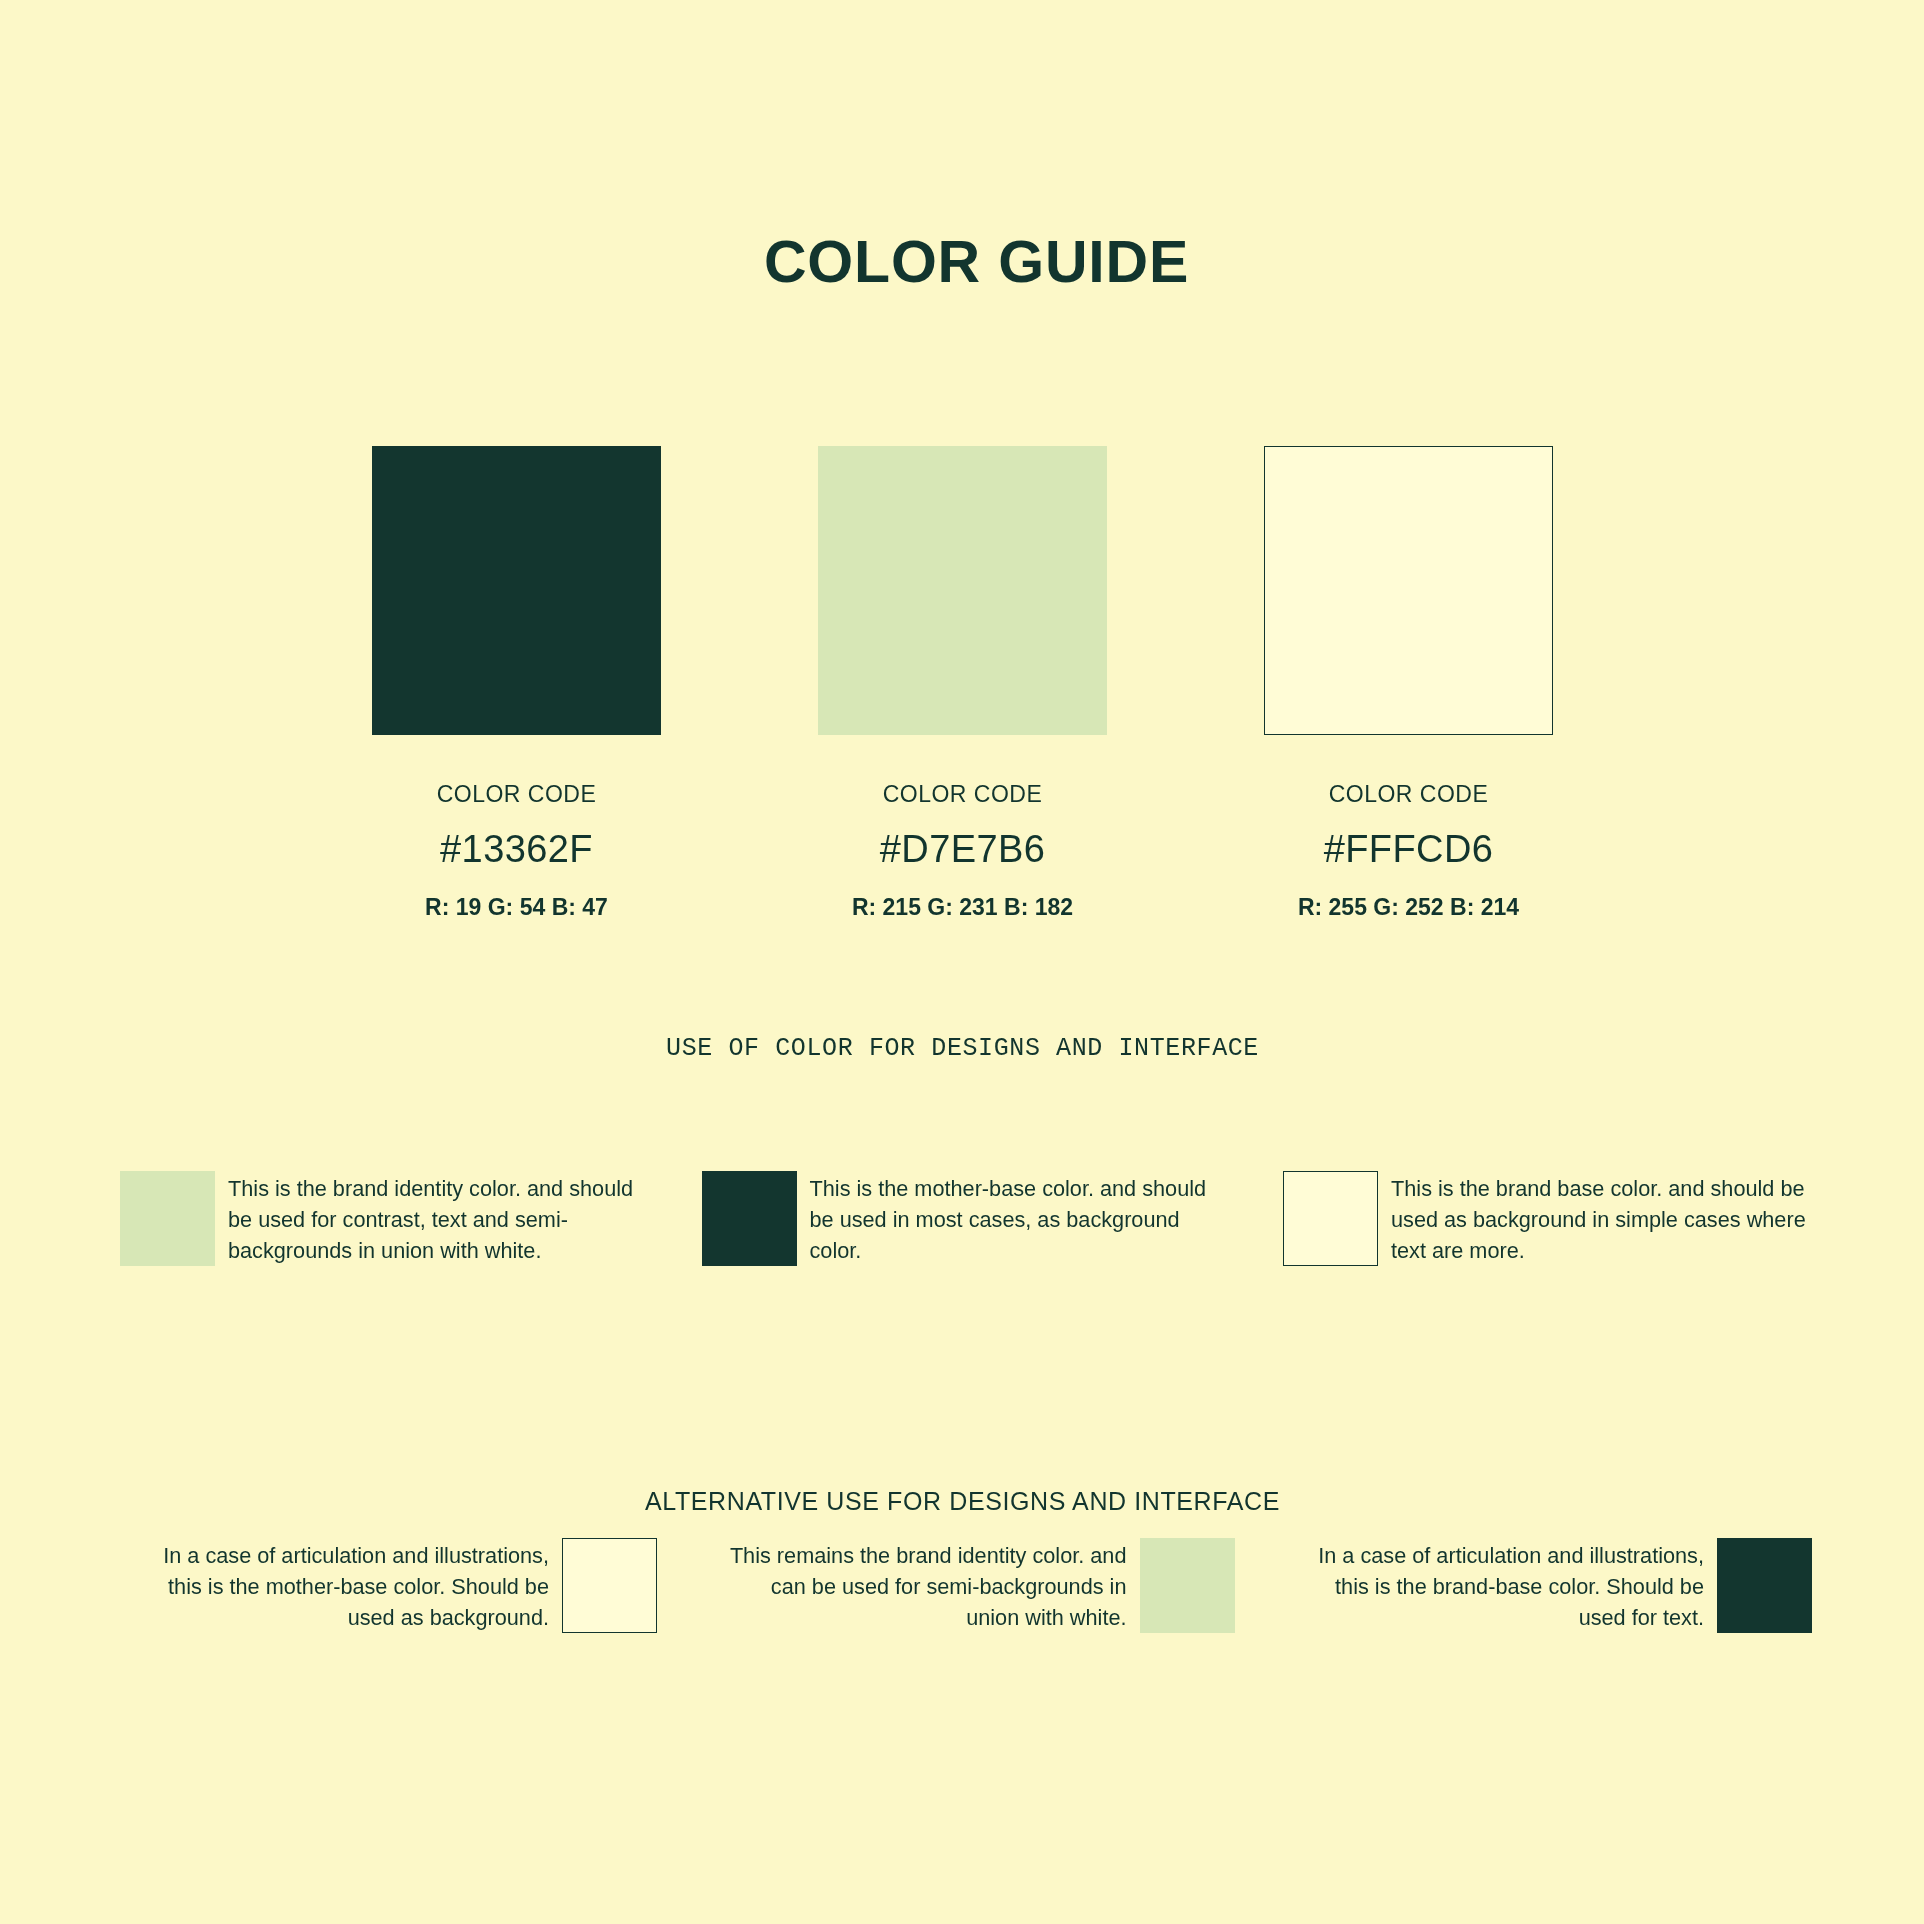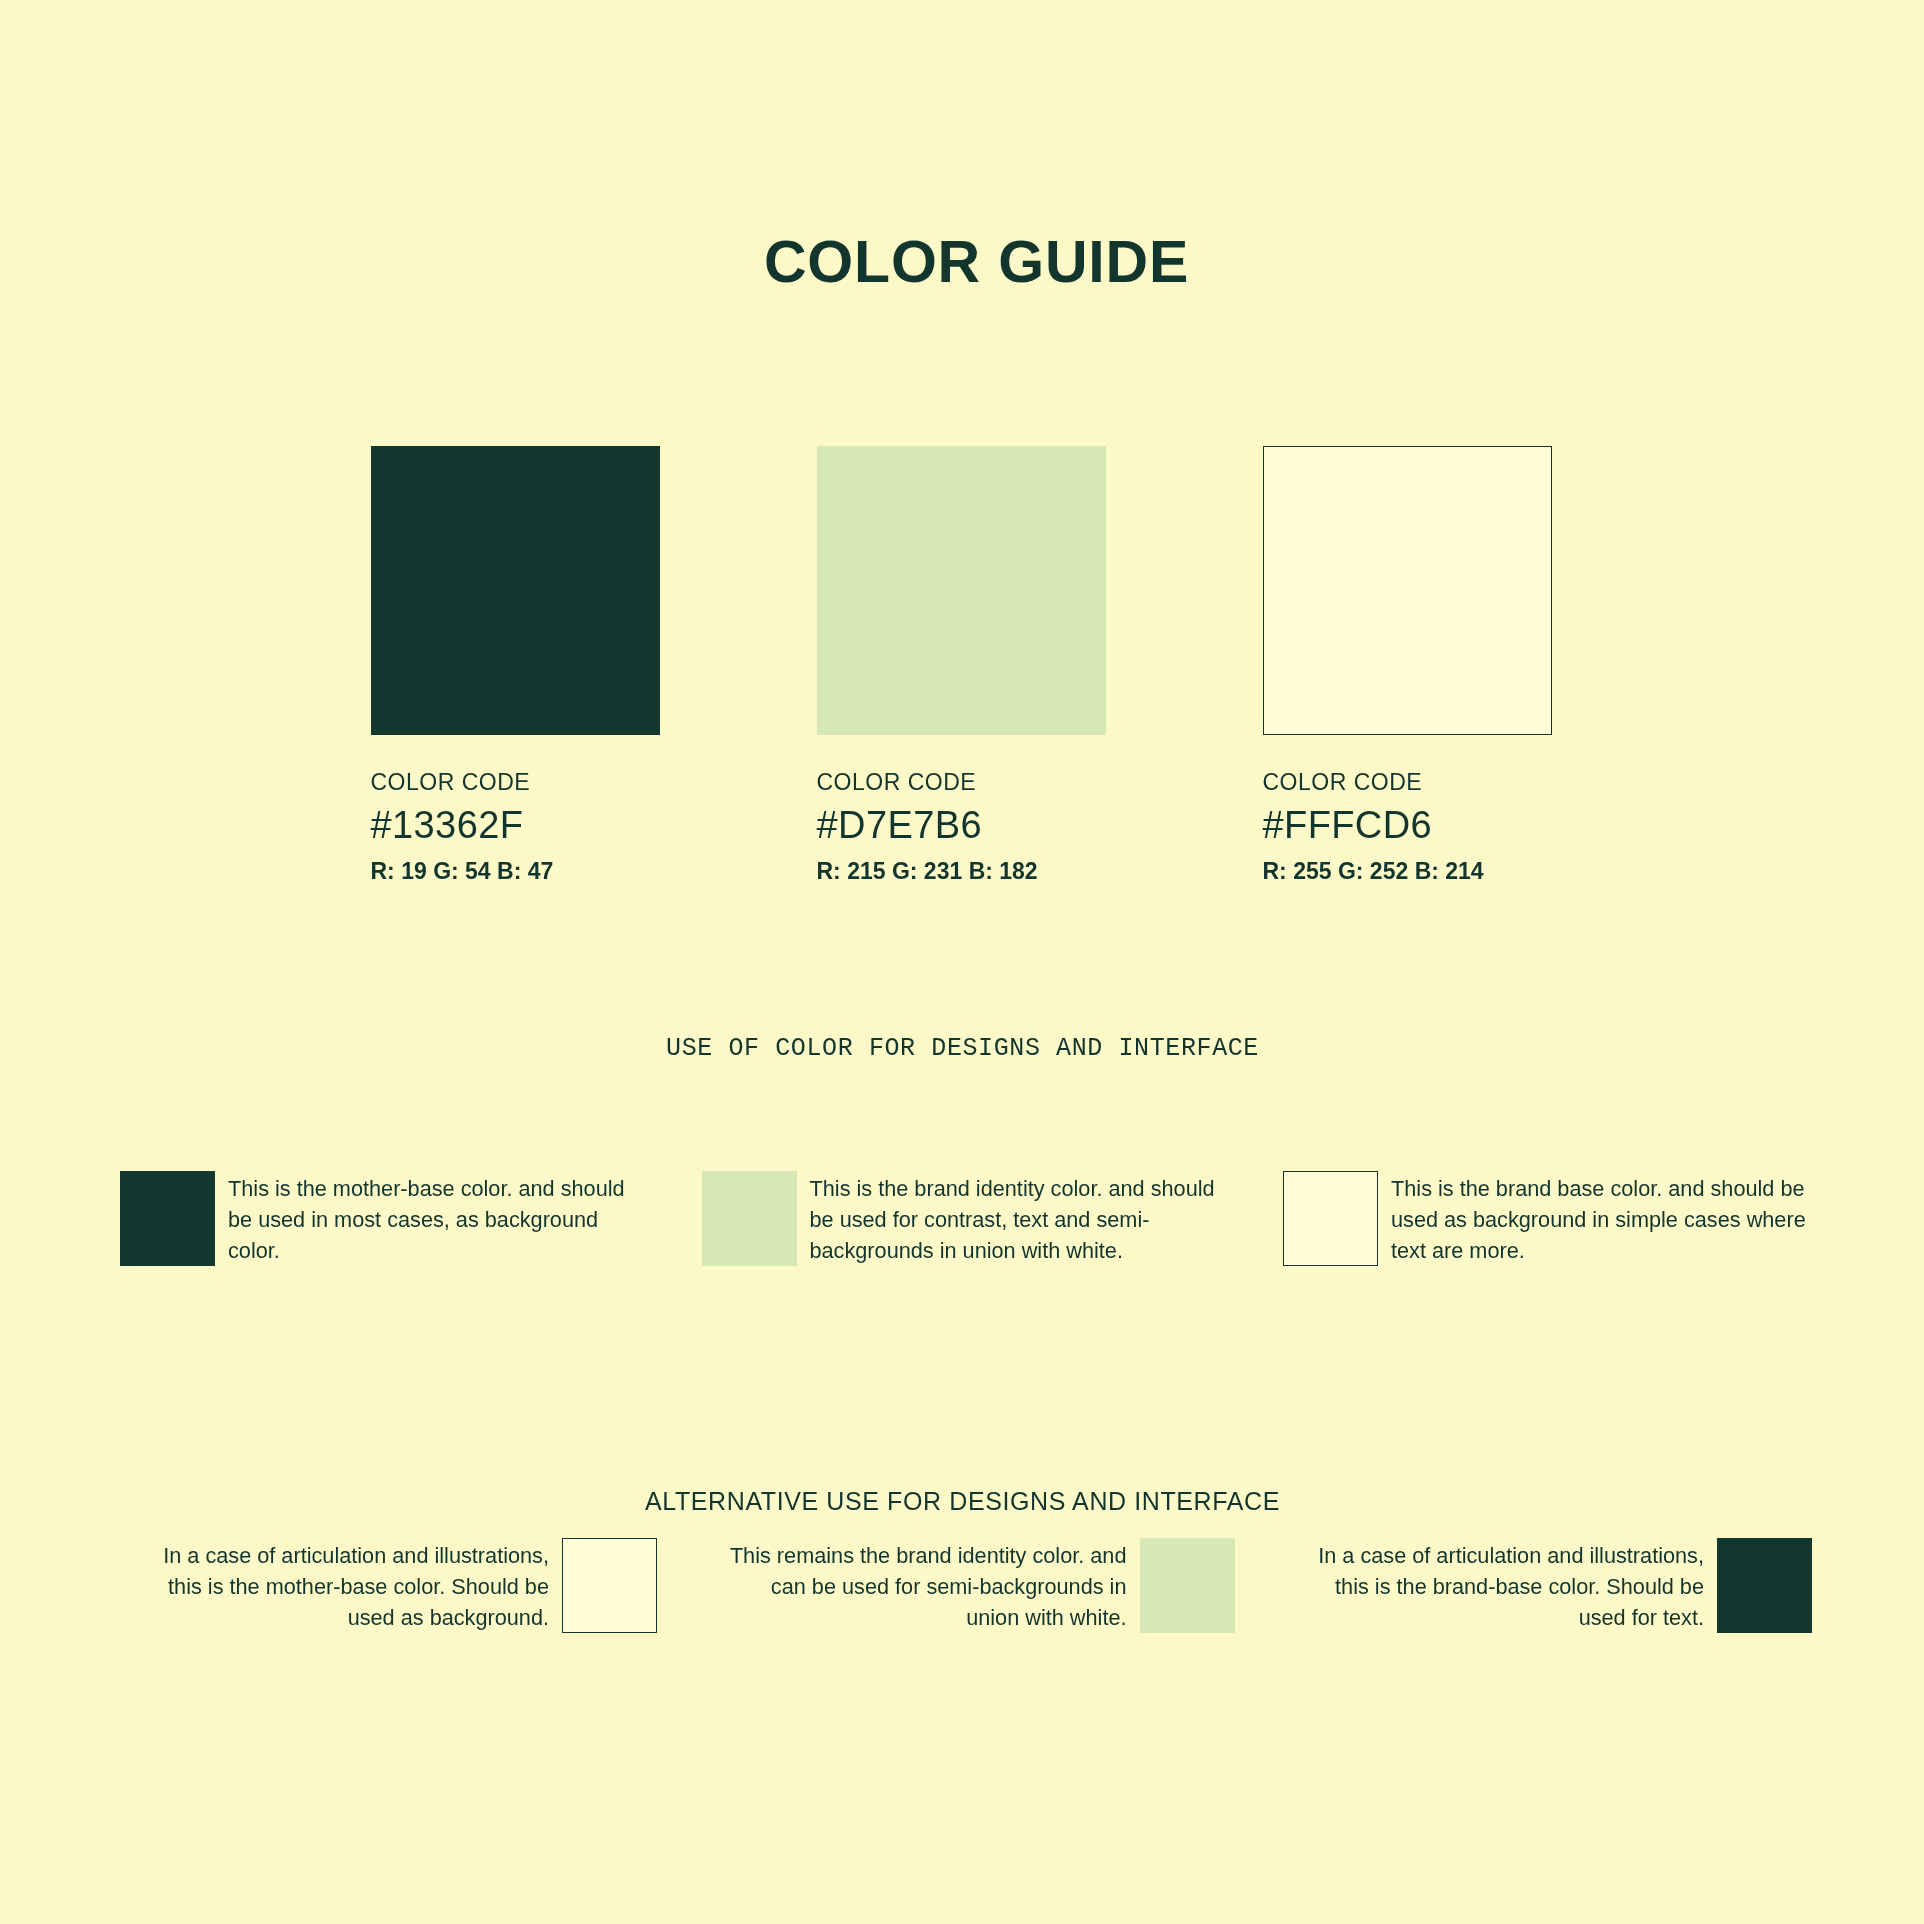--- a/index.html
+++ b/index.html
@@ -42,20 +42,22 @@
     left: 0;
     width: 1925px;
     display: flex;
     justify-content: center;
     gap: 154px;
   }
   .swatch-card {
     width: 292px;
     display: flex;
     flex-direction: column;
+    align-items: center;
+    gap: 12px;
   }
   .swatch-box {
     width: 289px;
     height: 289px;
     box-sizing: border-box;
   }
   .swatch-label {
     margin-top: 34px;
     font-size: 23px;
     letter-spacing: 0.5px;
@@ -181,27 +183,27 @@
       <div class="swatch-rgb">R: 255  G: 252 B: 214</div>
     </div>
 
   </div>
 
   <div class="section-heading" id="use-heading">USE OF COLOR FOR DESIGNS AND INTERFACE</div>
 
   <div class="usage-row">
 
     <div class="usage-item">
+      <div class="usage-chip" id="uc1" style="background: rgb(215, 231, 182);"></div>
+      <div class="usage-text">This is the brand identity color. and should be used for contrast, text and semi-backgrounds in union with white.</div>
+    </div>
+
+    <div class="usage-item">
       <div class="usage-chip" id="uc0" style="background: rgb(19, 54, 47);"></div>
       <div class="usage-text">This is the mother-base color. and should be used in most cases, as background color.</div>
-    </div>
-
-    <div class="usage-item">
-      <div class="usage-chip" id="uc1" style="background: rgb(215, 231, 182);"></div>
-      <div class="usage-text">This is the brand identity color. and should be used for contrast, text and semi-backgrounds in union with white.</div>
     </div>
 
     <div class="usage-item">
       <div class="usage-chip bordered" id="uc2" style="background: rgb(255, 252, 214);"></div>
       <div class="usage-text">This is the brand base color. and should be used as background in simple cases where text are more.</div>
     </div>
 
   </div>
 
   <div class="section-heading" id="alt-heading">ALTERNATIVE USE FOR DESIGNS AND INTERFACE</div>

